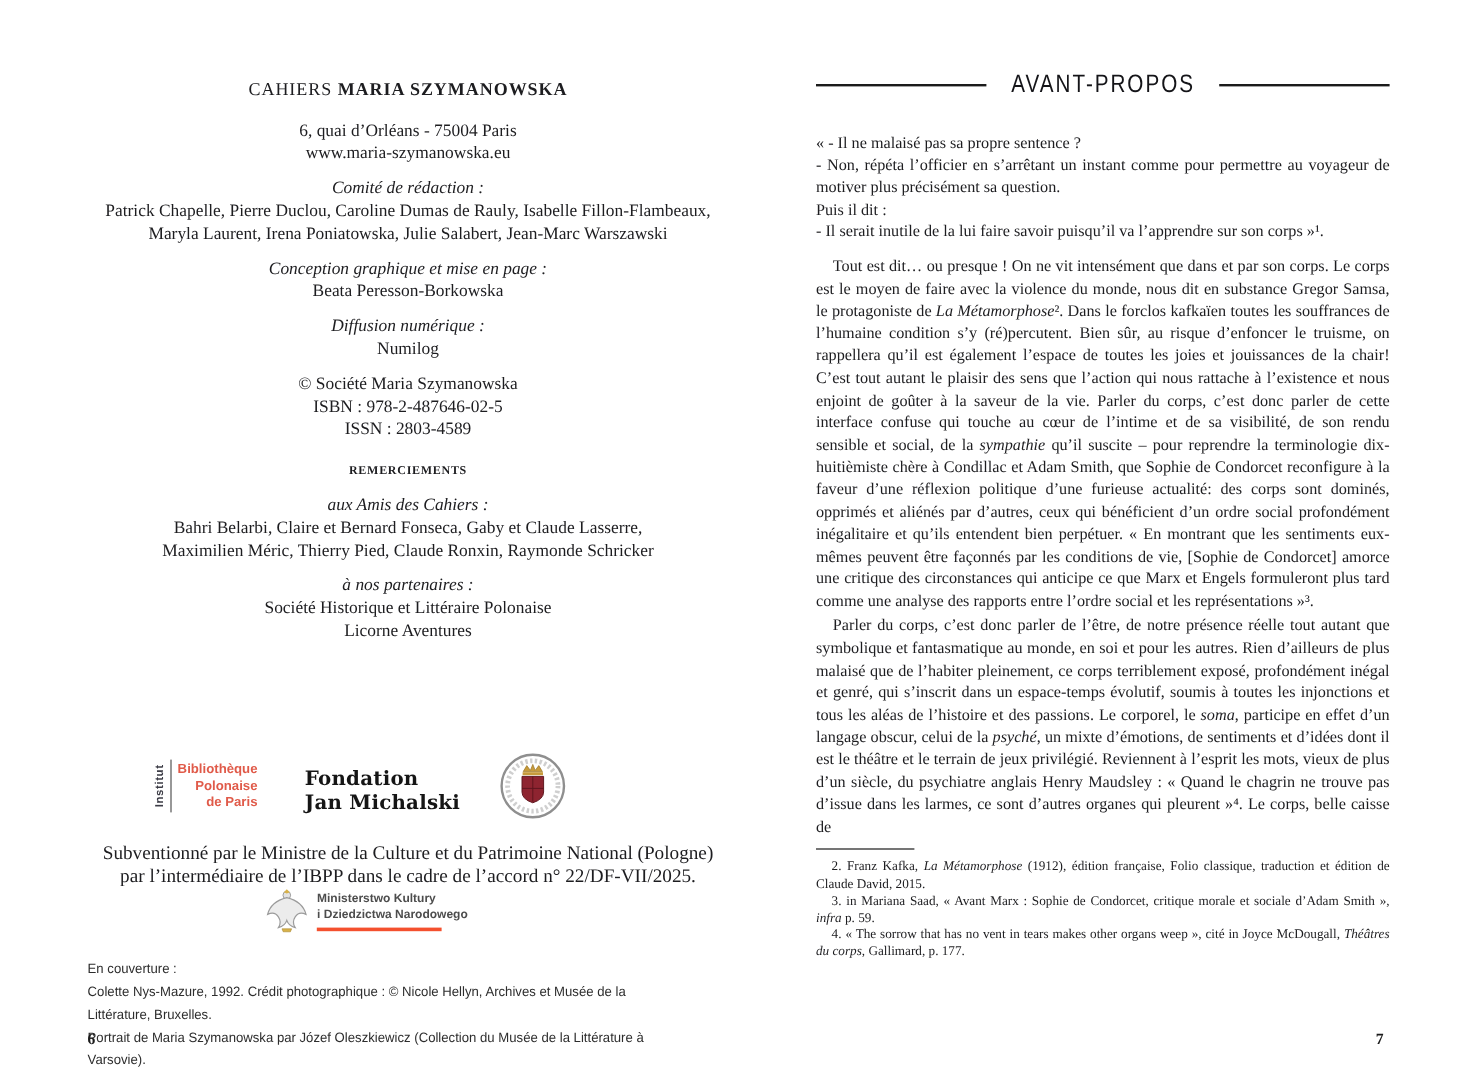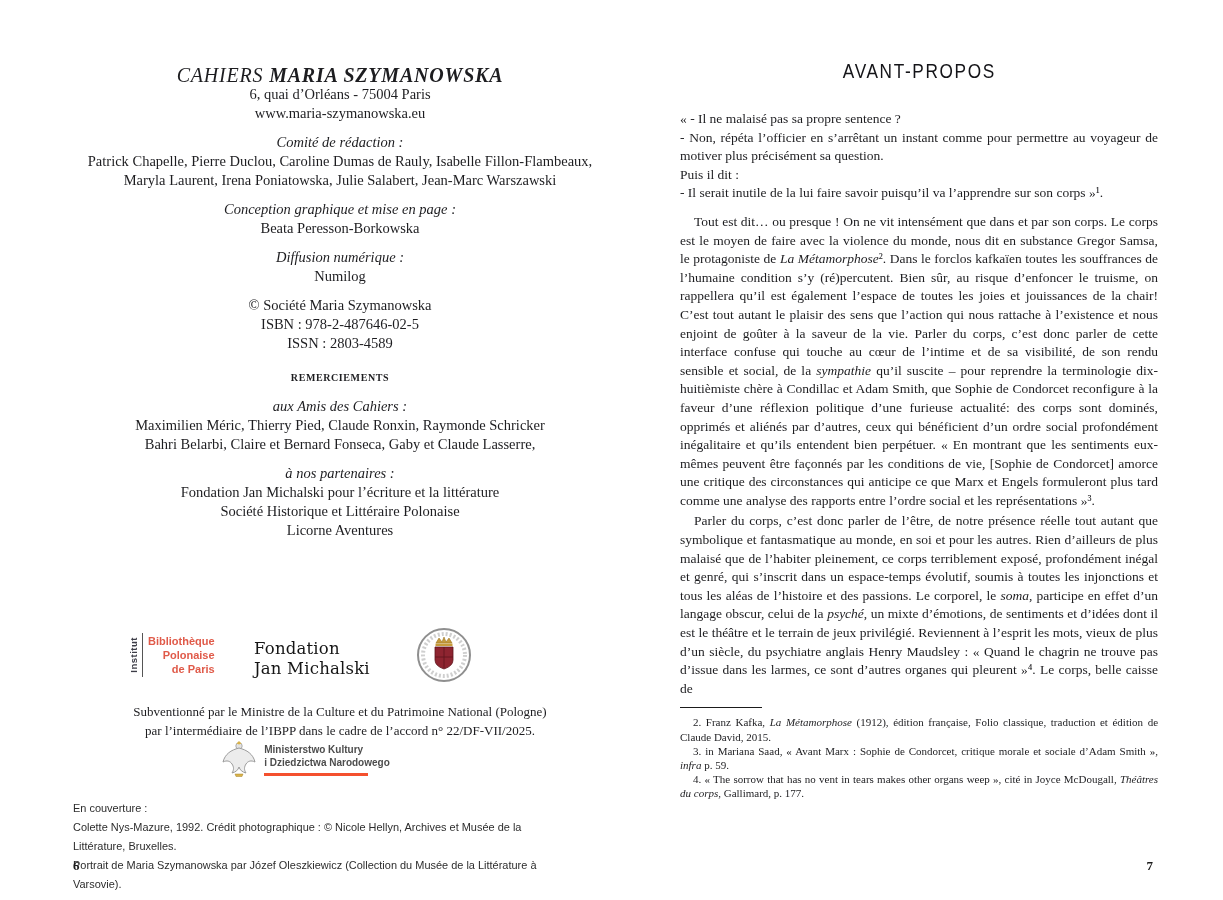--- a/index.html
+++ b/index.html
@@ -7,47 +7,47 @@
     width:1223px;height:900px;background:#ffffff;position:relative;overflow:hidden;
     font-family:"Liberation Serif",serif;color:#1d1d20;
     -webkit-font-smoothing:antialiased;
   }
   .page{position:absolute;top:0;height:900px;background:#fff;}
   .page-left{left:0;width:611px;}
   .page-right{left:611px;width:612px;}
 
   
   .lp{position:absolute;left:58px;top:66px;width:564px;text-align:center;font-size:14.5px;line-height:19px;}
-  .masthead{font-size:20px;letter-spacing:.8px;font-style:italic;}
+  .masthead{font-size:15px;letter-spacing:.8px;margin-bottom:15px;}
   .masthead b{font-weight:bold;}
   .grp{margin-top:10px;}
   .lbl{font-style:italic;}
   .remerciements{font-weight:bold;letter-spacing:.6px;margin-top:15px;font-size:10px;}
   .logos-row{position:absolute;left:58px;top:627px;width:564px;height:78px;}
   .ibp-logo{position:absolute;left:70px;top:6px;display:flex;align-items:center;font-family:"Liberation Sans",sans-serif;}
   .ibp-vert{writing-mode:vertical-rl;transform:rotate(180deg);font-size:9.5px;font-weight:bold;color:#3c3c46;letter-spacing:.5px;border-left:none;}
   .ibp-sep{width:1px;height:44px;background:#555;margin:0 5px 0 3px;}
   .ibp-text{text-align:right;font-size:11px;font-weight:bold;color:#e05a49;line-height:14px;}
-  .fondation{position:absolute;left:196px;top:12px;text-align:left;font-family:"DejaVu Serif",serif;font-weight:normal;font-size:16.5px;line-height:20px;color:#151515;letter-spacing:.2px;}
+  .fondation{position:absolute;left:196px;top:12px;text-align:left;font-family:"DejaVu Serif",serif;font-weight:bold;font-size:16.5px;line-height:20px;color:#151515;letter-spacing:.2px;}
   .seal{position:absolute;left:358px;top:0;}
-  .subvention{position:absolute;left:58px;top:703px;width:564px;text-align:center;font-size:13px;line-height:18.5px;}
+  .subvention{position:absolute;left:58px;top:703px;width:564px;text-align:center;font-size:16px;line-height:18.5px;}
   .ministry{position:absolute;left:0;top:740px;width:611px;display:flex;justify-content:center;}
   .ministry-inner{display:flex;align-items:center;gap:7px;}
   .ministry-text{font-family:"Liberation Sans",sans-serif;font-size:10px;font-weight:bold;color:#4d4d4d;line-height:13px;text-align:left;}
   .ministry-bar{height:3px;background:#f4502e;width:104px;margin-top:4px;}
   .cover-note{position:absolute;left:73px;top:799px;width:500px;text-align:left;
     font-family:"Liberation Sans",sans-serif;font-size:11.3px;line-height:19px;color:#2d2d2d;
     transform:scaleX(.97);transform-origin:left top;}
   .pagenum{position:absolute;bottom:26px;font-weight:bold;font-size:13px;color:#1a1a1a;}
   .pagenum-left{left:73px;}
   .pagenum-right{right:70px;}
 
   
   .rp{position:absolute;left:69px;top:58px;width:478px;}
-  .ap-header{display:flex;align-items:center;height:26px;margin-bottom:26px;flex-direction:column;}
+  .ap-header{display:flex;align-items:center;height:26px;margin-bottom:26px;}
   .ap-rule{flex:1;height:2px;background:#1b1b1b;}
   .ap-title{font-family:"Liberation Sans",sans-serif;font-size:21px;letter-spacing:2px;color:#141418;
     margin:0 4px;transform:scaleX(.82);transform-origin:center;white-space:nowrap;}
   .body-text{font-size:13.5px;line-height:18.6px;text-align:justify;}
   .qline{text-align:justify;}
   .para{text-indent:14px;margin-top:2px;}
   .para-first{margin-top:10px;}
   .it{font-style:italic;}
   .footnotes{margin-top:9px;}
   .fn-rule{width:82px;height:1px;background:#1b1b1b;margin-bottom:7px;}
@@ -88,27 +88,26 @@
     <div class="grp">
       <div>© Société Maria Szymanowska</div>
       <div>ISBN : 978-2-487646-02-5</div>
       <div>ISSN : 2803-4589</div>
     </div>
 
     <div class="remerciements">REMERCIEMENTS</div>
 
     <div class="grp">
       <div class="lbl">aux Amis des Cahiers :</div>
+      <div>Bahri Belarbi, Claire et Bernard Fonseca, Gaby et Claude Lasserre,</div>
       <div>Maximilien Méric, Thierry Pied, Claude Ronxin, Raymonde Schricker</div>
-      <div>Bahri Belarbi, Claire et Bernard Fonseca, Gaby et Claude Lasserre,</div>
     </div>
 
     <div class="grp">
       <div class="lbl">à nos partenaires :</div>
-      <div>Fondation Jan Michalski pour l’écriture et la littérature</div>
       <div>Société Historique et Littéraire Polonaise</div>
       <div>Licorne Aventures</div>
     </div>
   </div>
 
   <div class="logos-row">
     <div class="ibp-logo">
       <span class="ibp-vert">Institut</span>
       <span class="ibp-sep"></span>
       <span class="ibp-text">

